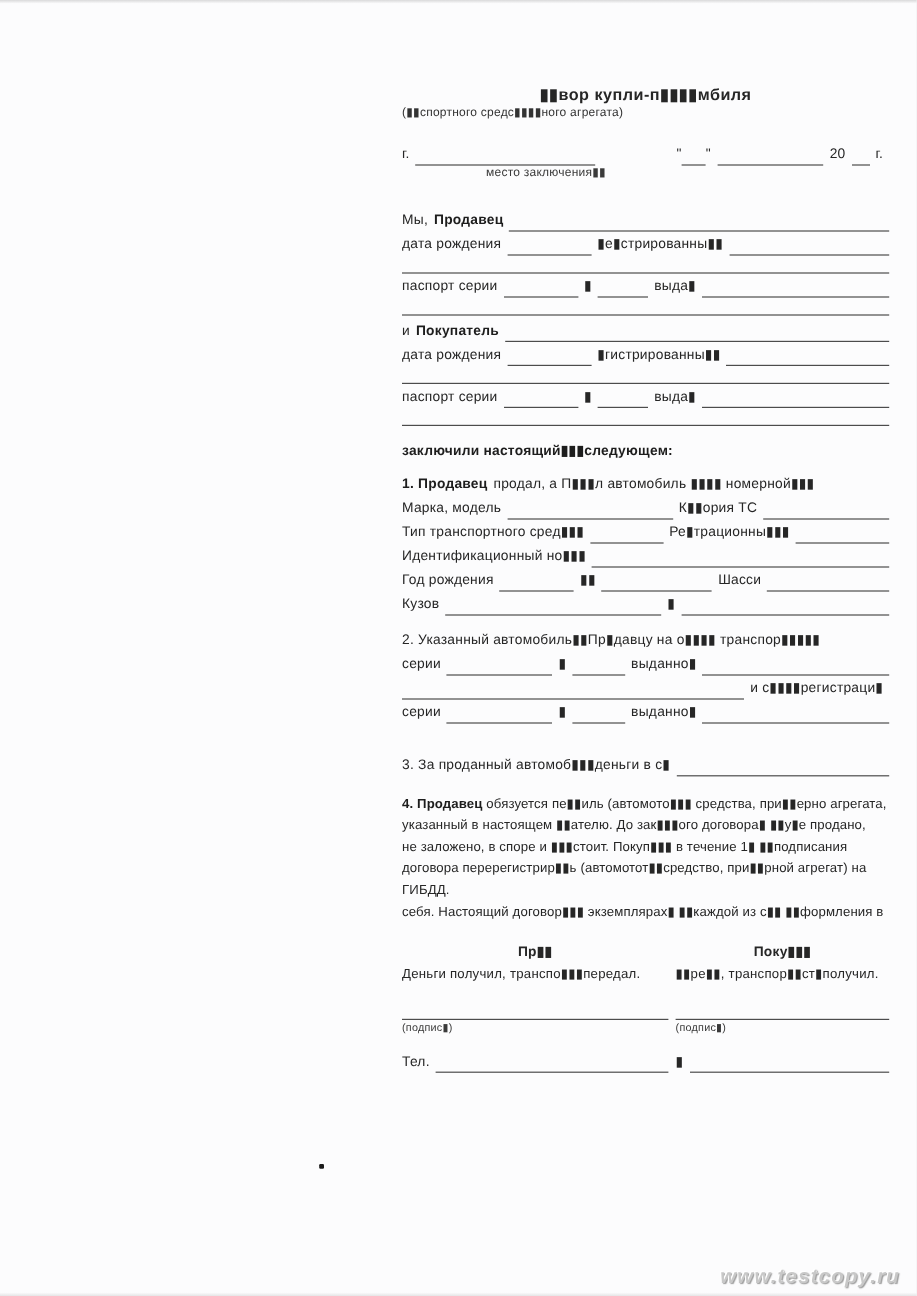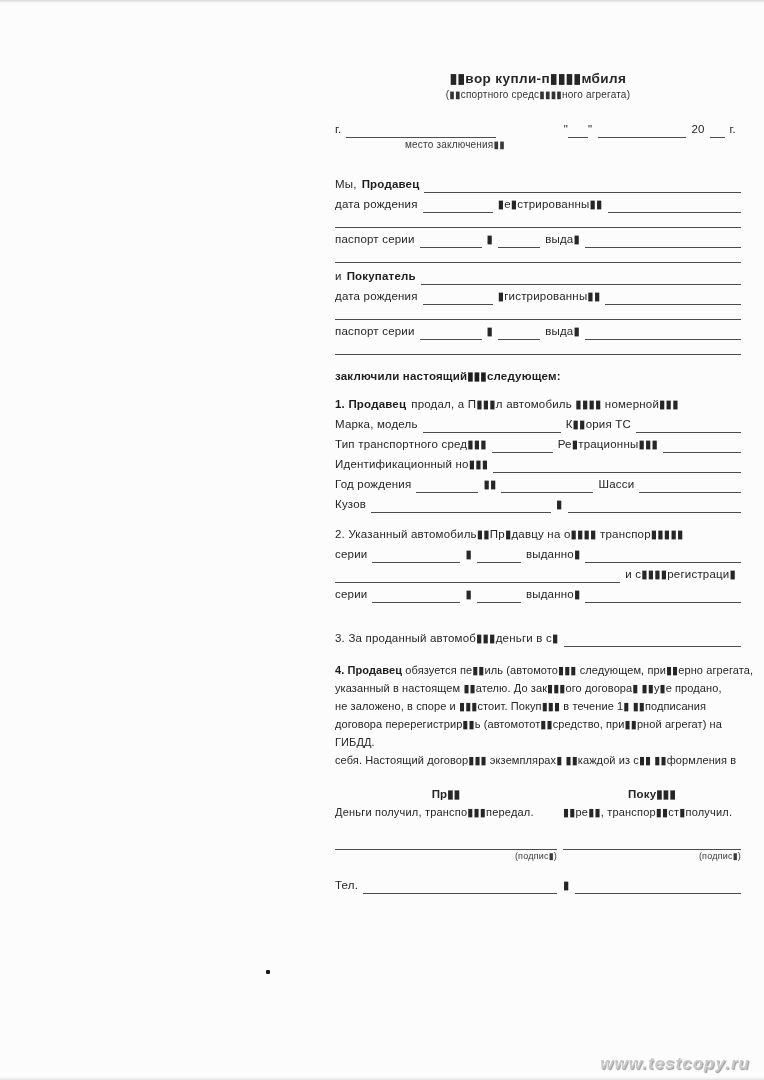--- a/index.html
+++ b/index.html
@@ -17,32 +17,32 @@
     font-size:11.5px;letter-spacing:.2px;line-height:1.35;
   }
   .row{display:flex;align-items:flex-end;height:20px;white-space:nowrap;}
   .row.lineonly{height:15px;}
   .ul{display:inline-block;border-bottom:1px solid #4c4c4c;height:12px;}
   .fill{flex:1 1 auto;}
   .lbl{margin-right:5px;}
   .mid{margin:0 5px;}
   .b{font-weight:bold;color:#1d1d1d;}
   .title1{text-align:center;font-size:13.5px;font-weight:bold;letter-spacing:.4px;height:18px;padding-top:6px;}
-  .title2{text-align:center;font-size:10px;height:14px;color:#333;}
+  .title2{text-align:left;font-size:10px;height:14px;color:#333;}
   .caption-row{height:13px;font-size:10px;color:#3a3a3a;}
   .caption-row span{margin-left:70px;}
   .par{font-size:11px;line-height:18px;letter-spacing:.1px;}
   .par div{white-space:nowrap;}
   .sig{display:flex;justify-content:space-between;margin-top:18px;}
   .sigcol-l{width:222px;}
   .sigcol-r{width:178px;}
   .sig-h{text-align:center;font-weight:bold;height:18px;}
   .sig-t{font-size:11px;height:22px;white-space:nowrap;}
   .sig-line{display:block;width:100%;border-bottom:1px solid #4c4c4c;height:22px;}
-  .sig-cap{text-align:right;font-size:9px;color:#3a3a3a;height:14px;}
+  .sig-cap{text-align:left;font-size:9px;color:#3a3a3a;height:14px;}
   .tel-row{display:flex;align-items:flex-end;height:20px;margin-top:10px;}
   .watermark{
     position:absolute;right:14px;bottom:6px;
     font-size:17px;font-weight:bold;font-style:italic;letter-spacing:1px;
     color:#c8c8c8;text-shadow:-1px -1px 0 #ffffff,1px 1px 1px #9a9a9a;
   }
   .ink-dot{position:absolute;left:266px;top:970px;width:4px;height:4px;background:#1a1a1a;border-radius:1px;}
 </style>
 </head>
 <body>
@@ -185,21 +185,21 @@
       <span class="mid">выданно▮</span>
       <span class="ul fill"></span>
     </div>
 
     <div class="row" style="margin-top:24px">
       <span class="lbl">3. За проданный автомоб▮▮▮деньги в с▮</span>
       <span class="ul fill"></span>
     </div>
 
     <div class="par" style="margin-top:14px">
-      <div><span class="b">4. Продавец</span> <span>обязуется пе▮▮иль (автомото▮▮▮ следующем, при▮▮ерно агрегата,</span></div>
+      <div><span class="b">4. Продавец</span> <span>обязуется пе▮▮иль (автомото▮▮▮ средства, при▮▮ерно агрегата,</span></div>
       <div>указанный в настоящем ▮▮ателю. До зак▮▮▮ого договора▮ ▮▮у▮е продано,</div>
       <div>не заложено, в споре и ▮▮▮стоит. Покуп▮▮▮ в течение 1▮ ▮▮подписания</div>
       <div>договора перерегистрир▮▮ь (автомотот▮▮средство, при▮▮рной агрегат) на</div>
       <div>ГИБДД.</div>
       <div>себя. Настоящий договор▮▮▮ экземплярах▮ ▮▮каждой из с▮▮ ▮▮формления в</div>
     </div>
 
     <div class="sig">
       <div class="sigcol-l">
         <div class="sig-h">Пр▮▮</div>

